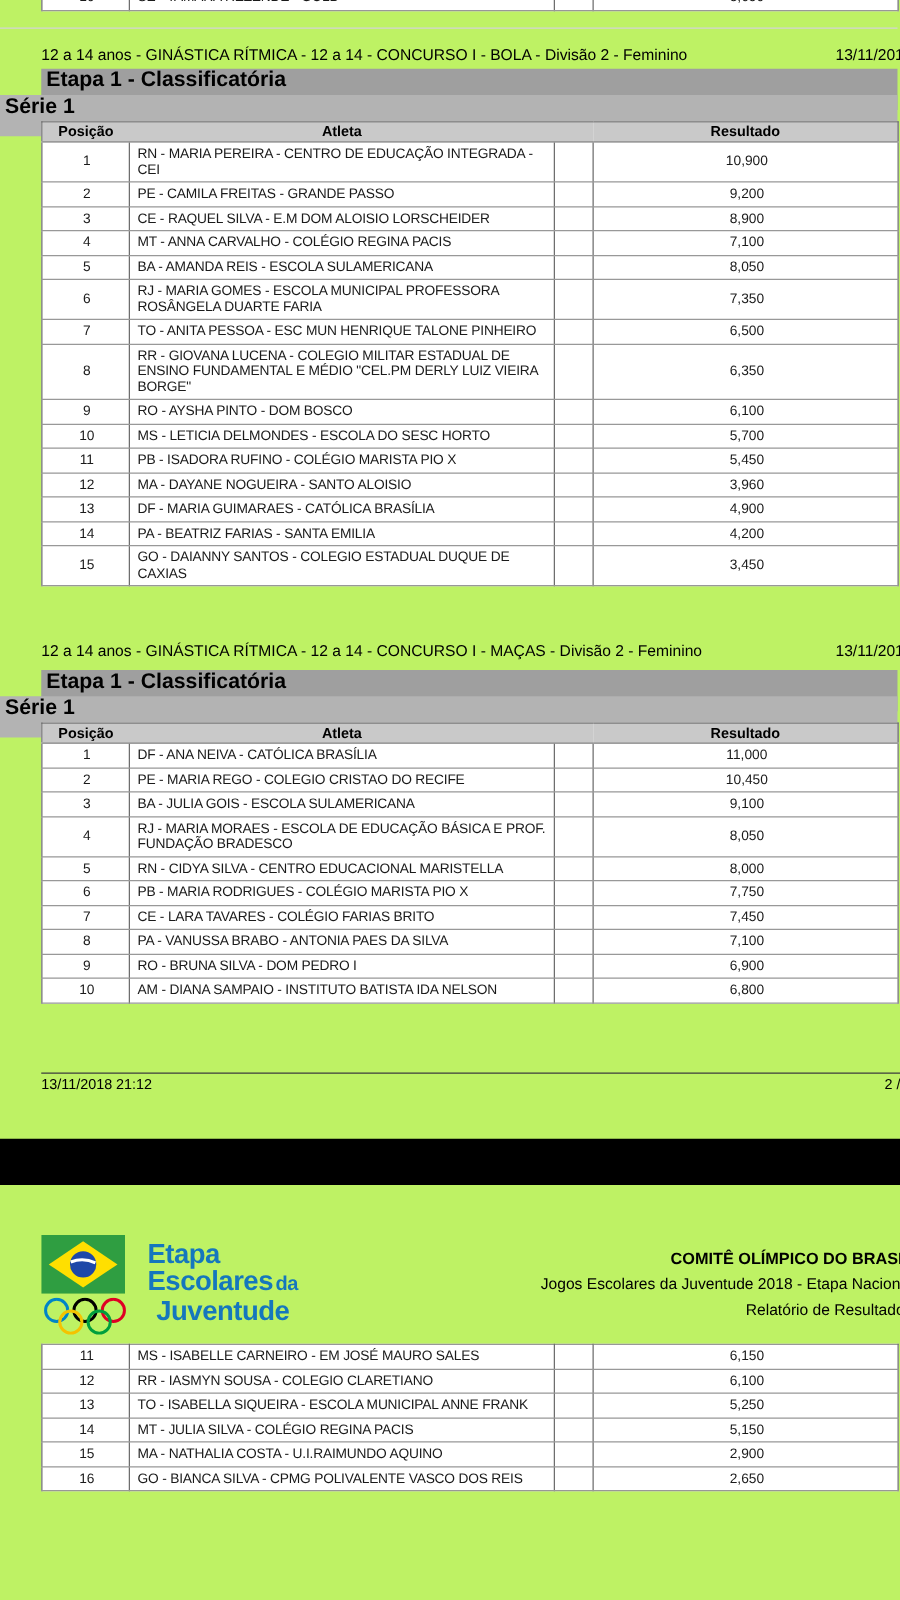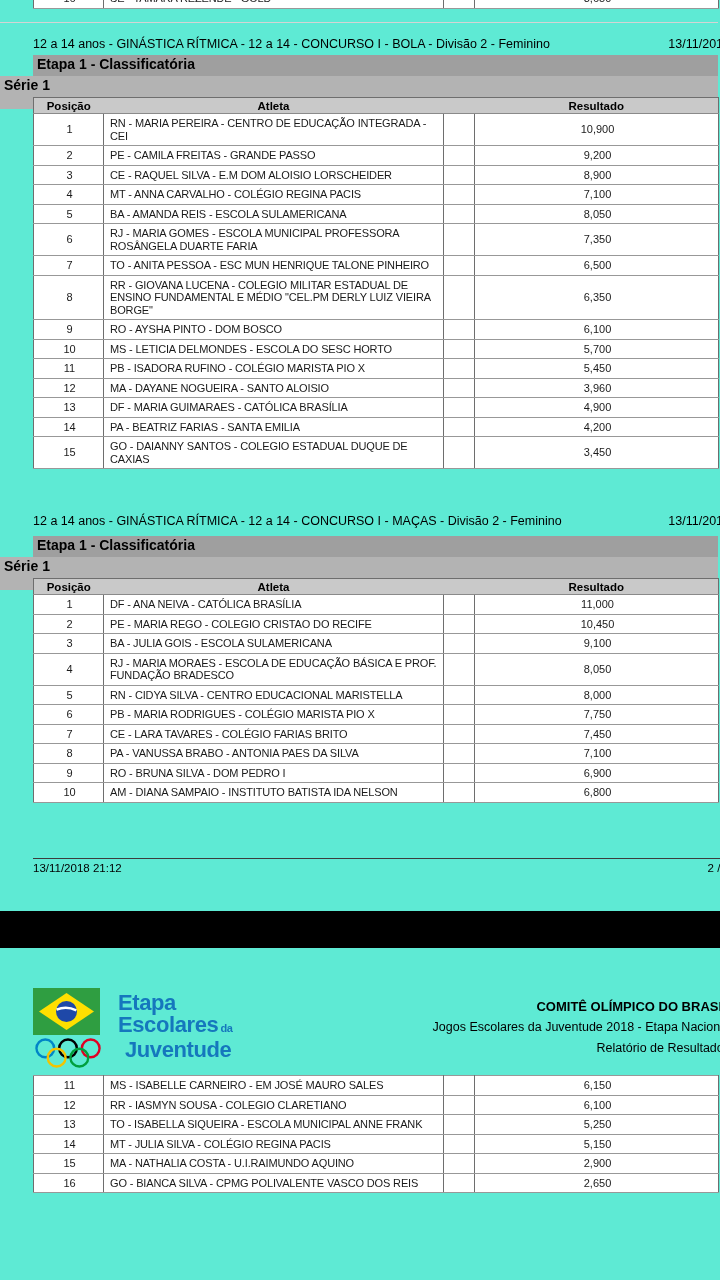--- a/index.html
+++ b/index.html
@@ -1,56 +1,56 @@
 <!DOCTYPE html>
 <html><head>
 <meta charset="utf-8">
 <style>
   * { box-sizing: border-box; margin: 0; padding: 0; }
   html,body { background:#ffffff; }
   body { font-family: "Liberation Sans", sans-serif; }
 
-  .viewport { position:relative; width:720px; height:1280px; overflow:hidden; background:#5eead4; }
+  .viewport { position:relative; width:720px; height:1280px; overflow:hidden; background:#bef264; }
   .page { position:absolute; left:0; top:0; width:730px; height:1280px; }
 
   
   .tbl { position:absolute; left:33px; width:685px; border-collapse:collapse; table-layout:fixed; background:#fff; }
   .w-pos { width:70px; } .w-ath { width:340px; } .w-gap { width:31px; } .w-res { width:244px; }
   .tbl, .tbl td { border:1px solid #6e6e6e; }
   .tbl td { border-top-color:#989898; border-bottom-color:#989898; padding:3px 4px 3px 6px;
             vertical-align:middle; font-size:11px; line-height:12.5px; height:15px; color:#1a1a1a; }
   .c-pos, .c-res { text-align:center; padding:3px 2px; }
   .c-ath { letter-spacing:-0.15px; }
   .tbl thead th { background:#c9c9c9; font-size:11.5px; font-weight:bold; color:#000;
                   height:16px; text-align:center; border:none; border-bottom:1px solid #8a8a8a; }
   .top-clip { top:-12px; }
 
   .hairline { position:absolute; top:22px; left:0; width:718px; border-top:1px solid #d4d4d4; }
 
   
   .title-row { position:absolute; left:33px; width:697px; display:flex; justify-content:space-between;
                font-size:12.5px; color:#000; white-space:nowrap; }
-  .band { position:absolute; left:33px; width:685px; height:33px; font-weight:bold; font-size:14px;
+  .band { position:absolute; left:33px; width:685px; height:33px; font-weight:bold; font-size:17px;
           line-height:18px; padding-left:4px; color:#000; }
   .etapa { background:#9f9f9f; }
   .serie { background:#b3b3b3; left:0; width:718px; }
 
   
   .footer-line { position:absolute; top:858px; left:33px; width:697px; border-top:1px solid #3c3c3c; }
   .footer-row { position:absolute; top:862px; left:33px; width:697px; display:flex;
                 justify-content:space-between; font-size:11.5px; color:#000; }
 
   .separator { position:absolute; top:911px; left:0; width:730px; height:37px; background:#000; }
 
   
   .flag { position:absolute; left:33px; top:988px; }
   .rings { position:absolute; left:35px; top:1038px; }
   .logo-text { position:absolute; left:118px; top:992px; color:#1577bd; font-weight:bold;
                font-size:22px; line-height:21.5px; letter-spacing:-0.4px; white-space:nowrap; }
-  .logo-text .da { font-size:11px; margin-left:2px; }
+  .logo-text .da { font-size:16px; margin-left:2px; }
   .logo-text .juv-line { margin-left:7px; }
   .org-header { position:absolute; top:996px; right:0; width:460px; text-align:right; color:#000; white-space:nowrap; }
   .org-header .l1 { font-weight:bold; font-size:13px; line-height:21px; }
   .org-header .l2, .org-header .l3 { font-size:12.5px; line-height:21px; }
 </style>
 </head>
 <body>
 
 <div class="viewport">
   <div class="page">

